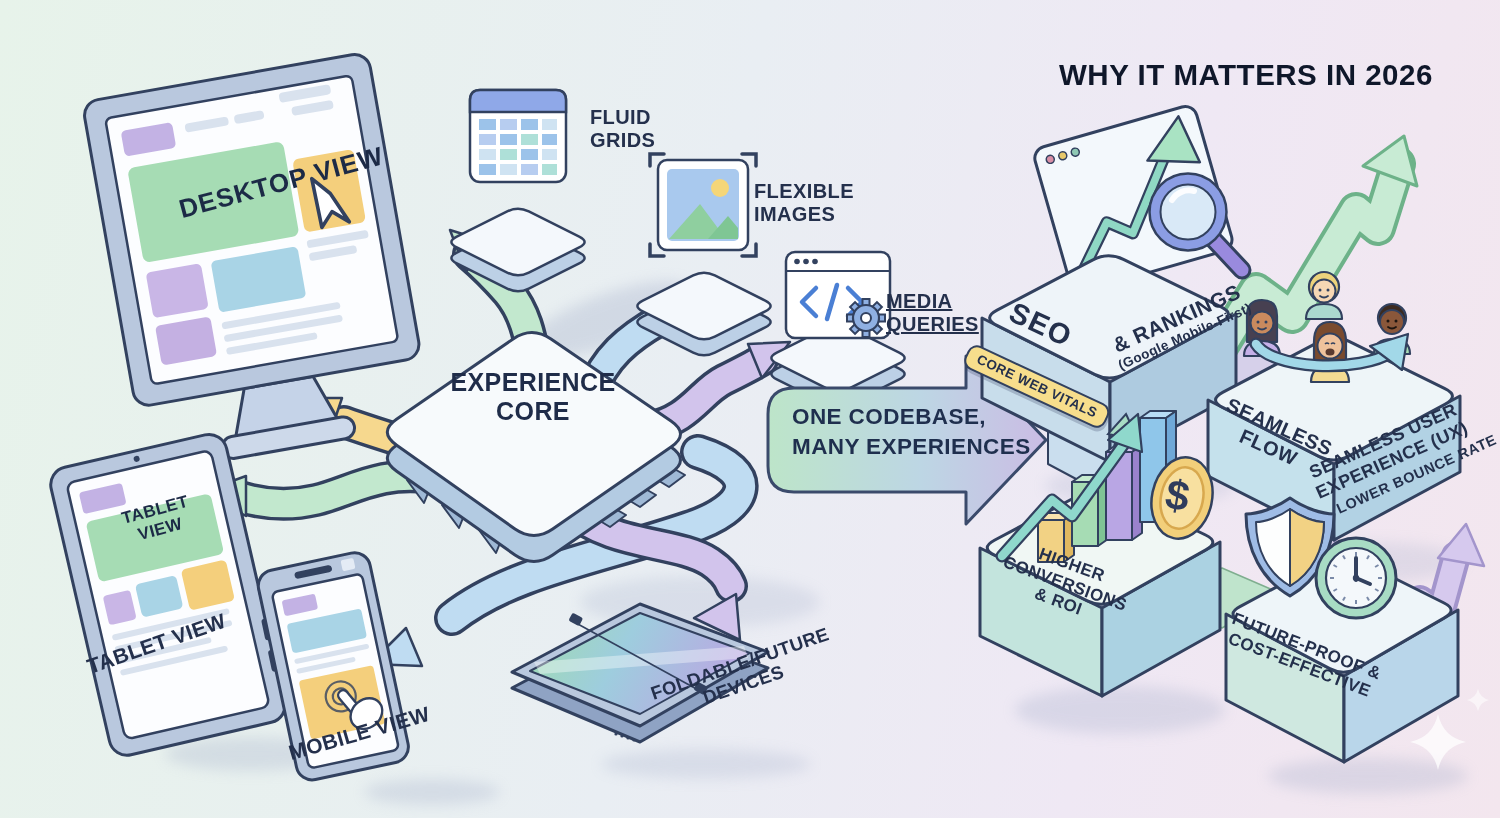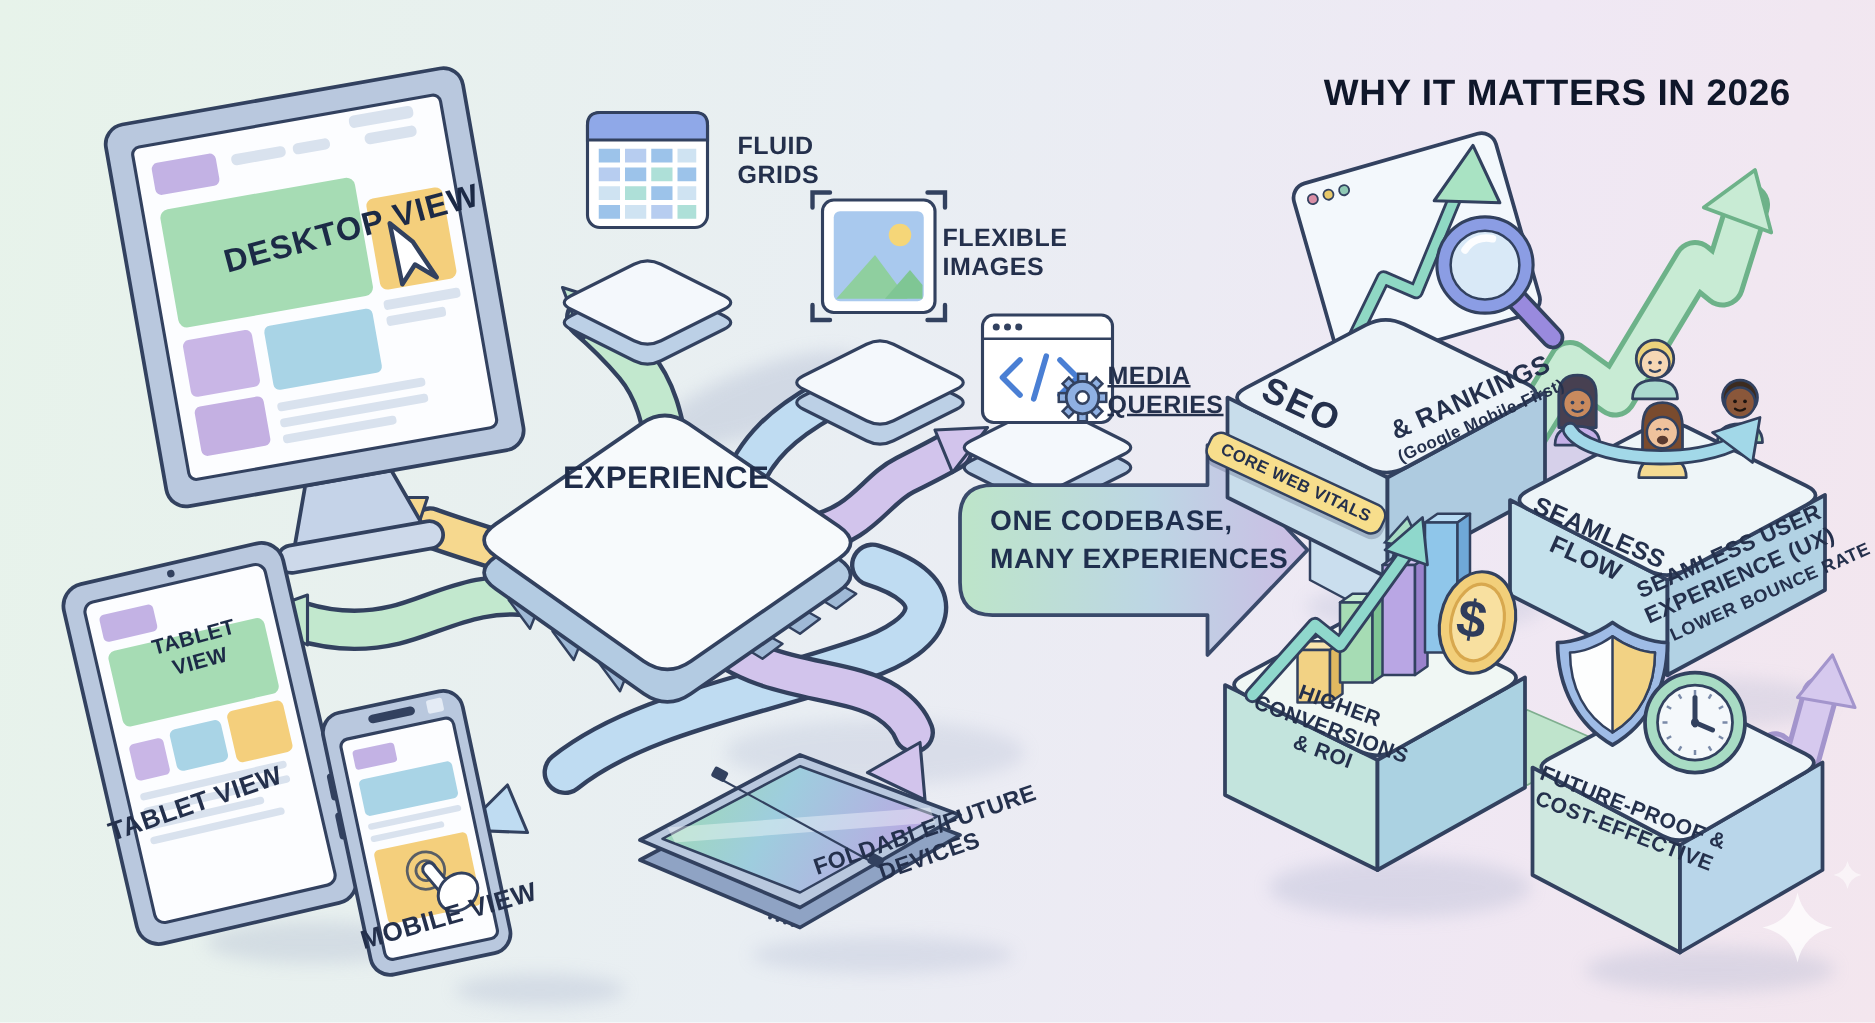--- a/index.html
+++ b/index.html
@@ -437,20 +437,21 @@
 
 <div class="lbl" style="left:286px;top:742px;font-size:21px;transform:rotate(-16deg);">MOBILE VIEW</div>
 
 <div class="lbl ctr" style="left:648px;top:684px;width:180px;font-size:18.5px;transform:rotate(-19deg);">
   <span>FOLDABLE/FUTURE</span>
   <span>DEVICES</span>
 </div>
 
 <div class="lbl ctr" style="left:427px;top:368px;width:212px;font-size:25px;color:#1f2c49;">
   <span>EXPERIENCE</span>
+  <span>CORE</span>
 </div>
 
 <div class="lbl wrap" style="left:576px;top:106px;width:74px;font-size:20px;margin-left:14px;">FLUID GRIDS</div>
 
 <div class="lbl wrap" style="left:754px;top:180px;width:96px;font-size:20px;">FLEXIBLE IMAGES</div>
 
 <div class="lbl wrap" style="left:886px;top:290px;width:90px;font-size:20px;text-decoration:underline;">MEDIA QUERIES</div>
 
 <div class="lbl" style="left:792px;top:402px;font-size:22.5px;line-height:1.32;color:#1f2f4e;">
   <span>ONE CODEBASE,</span>

